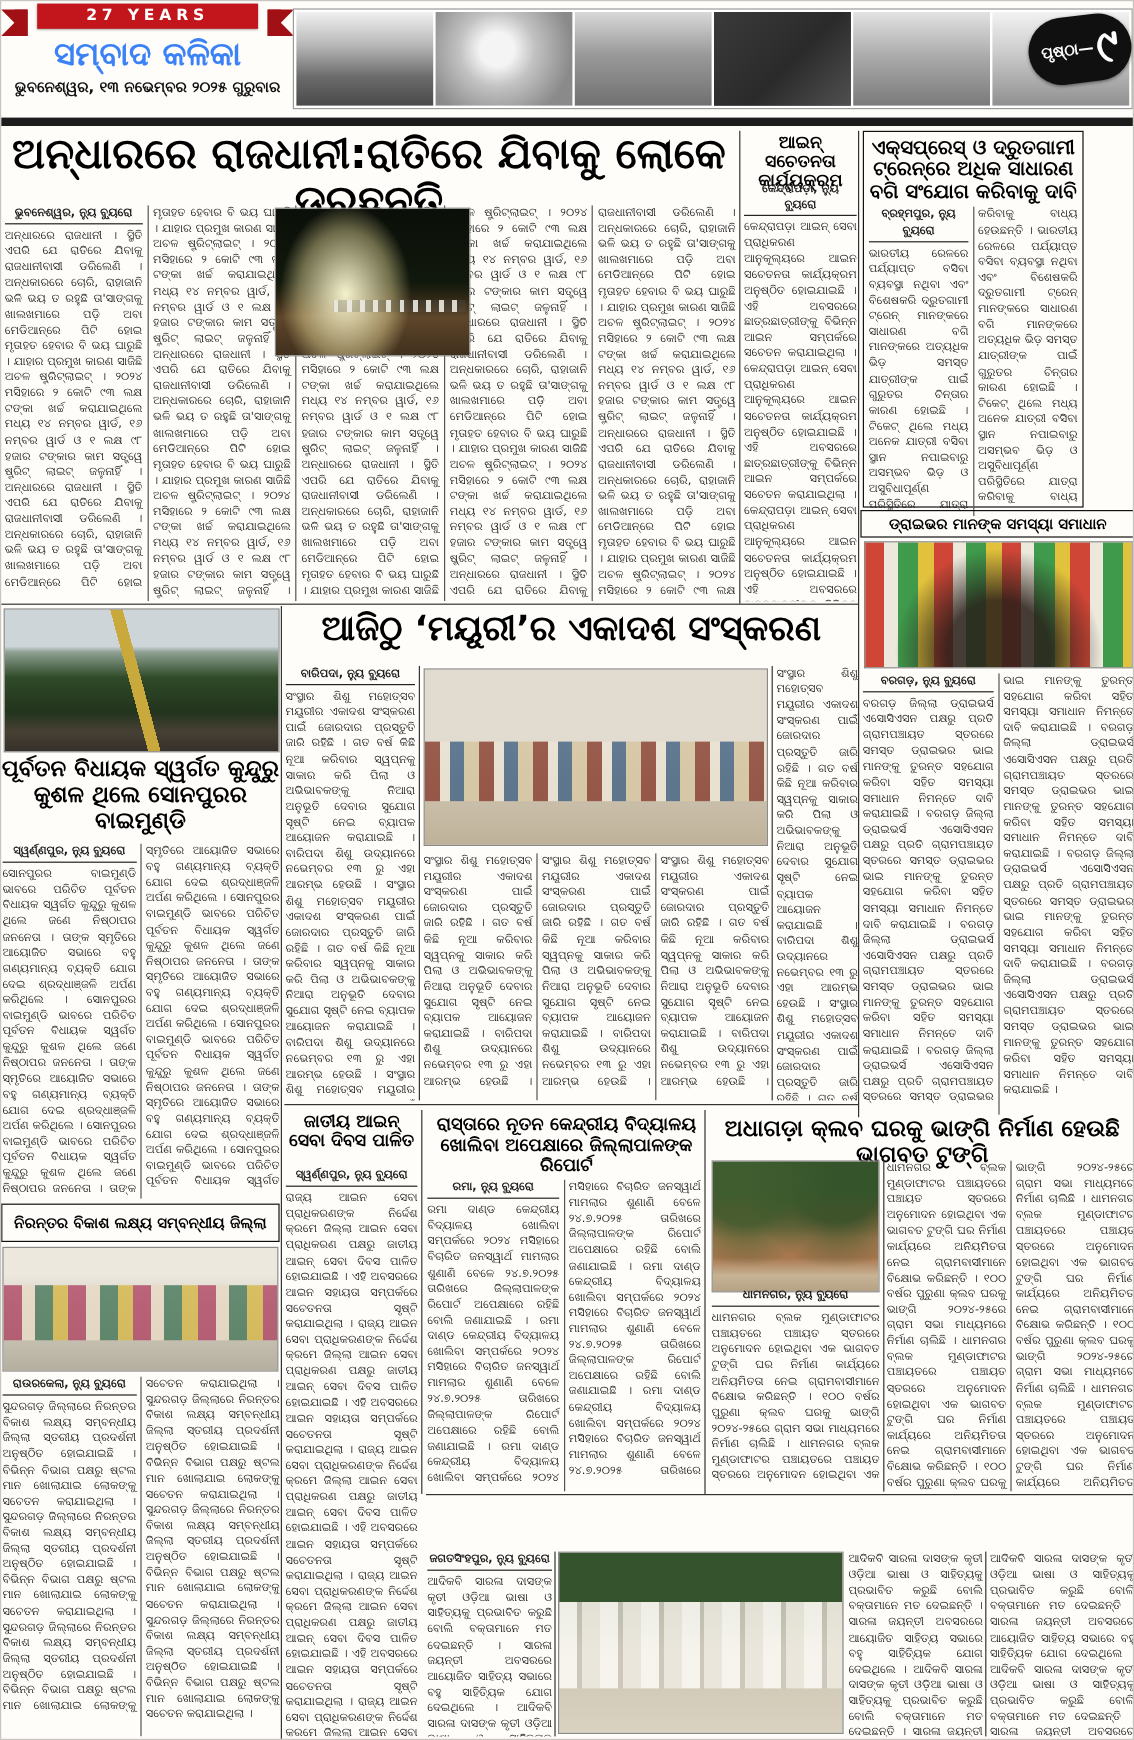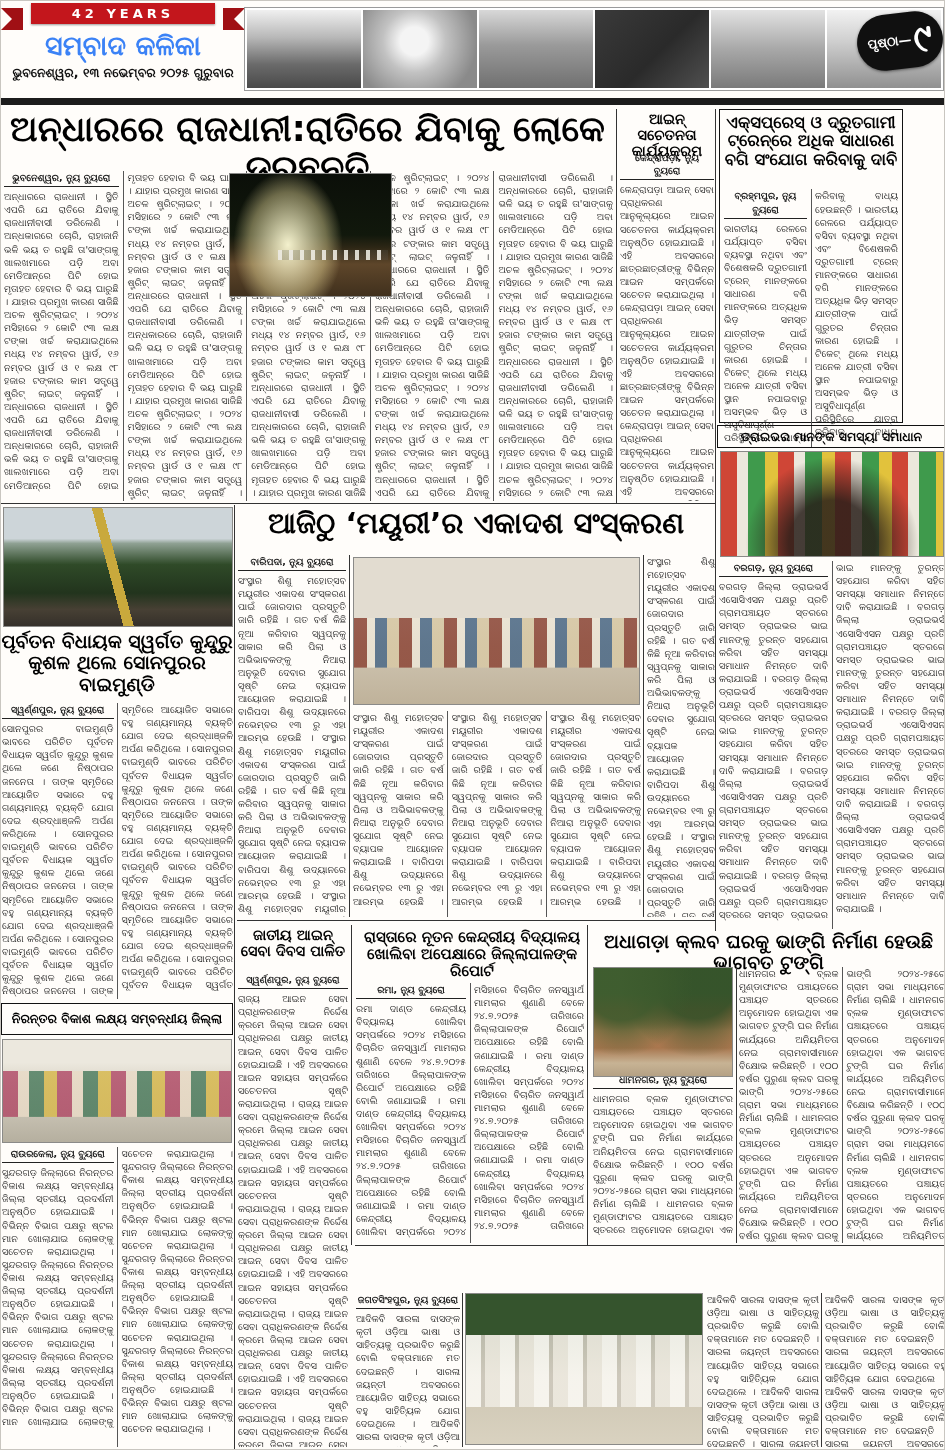--- a/index.html
+++ b/index.html
@@ -77,21 +77,21 @@
      repeating-linear-gradient(90deg,rgba(248,246,240,.95) 0 15px,rgba(205,200,188,.9) 15px 19px,rgba(236,232,222,.95) 19px 34px),
      linear-gradient(180deg,#35542d 0 30%,#6d8258 40%,#cdc5b2 55%,#d9d2c0 100%);
      background-size:100% 48%,100% 100%;background-position:0 52%,0 0;background-repeat:no-repeat;}
 </style>
 </head>
 <body>
 
 <div id="sheet">
 
   <div class="abs masthead">
-    <div class="ribbon">42 YEARS</div>
+    <div class="ribbon">27 YEARS</div>
     <div class="np-title">ସମ୍ବାଦ କଳିକା</div>
     <div class="np-date">ଭୁବନେଶ୍ୱର, ୧୩ ନଭେମ୍ବର ୨୦୨୫ ଗୁରୁବାର</div>
   </div>
 
   <div class="abs photostrip">
     <div class="seg1"></div>
     <div class="seg2"></div>
     <div class="seg3"></div>
     <div class="seg4"></div>
     <div class="seg5"></div>
@@ -117,21 +117,21 @@
   <div class="abs hl" style="left:619px;top:110px;width:94px;font-size:14.5px;">ଆଇନ୍ ସଚେତନତା କାର୍ଯ୍ୟକ୍ରମ</div>
   <div class="abs body" style="left:619px;top:150px;width:94px;height:350px;">
     <div class="dateline">କେନ୍ଦ୍ରାପଡ଼ା, ନ୍ୟୁ ବ୍ୟୁରୋ</div>
     <span>କେନ୍ଦ୍ରାପଡ଼ା ଆଇନ୍ ସେବା ପ୍ରାଧିକରଣ ଆନୁକୂଲ୍ୟରେ ଆଇନ ସଚେତନତା କାର୍ଯ୍ୟକ୍ରମ ଅନୁଷ୍ଠିତ ହୋଇଯାଇଛି । ଏହି ଅବସରରେ ଛାତ୍ରଛାତ୍ରୀଙ୍କୁ ବିଭିନ୍ନ ଆଇନ ସମ୍ପର୍କରେ ସଚେତନ କରାଯାଇଥିଲା । କେନ୍ଦ୍ରାପଡ଼ା ଆଇନ୍ ସେବା ପ୍ରାଧିକରଣ ଆନୁକୂଲ୍ୟରେ ଆଇନ ସଚେତନତା କାର୍ଯ୍ୟକ୍ରମ ଅନୁଷ୍ଠିତ ହୋଇଯାଇଛି । ଏହି ଅବସରରେ ଛାତ୍ରଛାତ୍ରୀଙ୍କୁ ବିଭିନ୍ନ ଆଇନ ସମ୍ପର୍କରେ ସଚେତନ କରାଯାଇଥିଲା । କେନ୍ଦ୍ରାପଡ଼ା ଆଇନ୍ ସେବା ପ୍ରାଧିକରଣ ଆନୁକୂଲ୍ୟରେ ଆଇନ ସଚେତନତା କାର୍ଯ୍ୟକ୍ରମ ଅନୁଷ୍ଠିତ ହୋଇଯାଇଛି । ଏହି ଅବସରରେ ଛାତ୍ରଛାତ୍ରୀଙ୍କୁ ବିଭିନ୍ନ ଆଇନ ସମ୍ପର୍କରେ ସଚେତନ କରାଯାଇଥିଲା । କେନ୍ଦ୍ରାପଡ଼ା ଆଇନ୍ ସେବା ପ୍ରାଧିକରଣ ଆନୁକୂଲ୍ୟରେ ଆଇନ ସଚେତନତା କାର୍ଯ୍ୟକ୍ରମ ଅନୁଷ୍ଠିତ ହୋଇଯାଇଛି । ଏହି ଅବସରରେ ଛାତ୍ରଛାତ୍ରୀଙ୍କୁ ବିଭିନ୍ନ ଆଇନ ସମ୍ପର୍କରେ ସଚେତନ କରାଯାଇଥିଲା । କେନ୍ଦ୍ରାପଡ଼ା ଆଇନ୍ ସେବା ପ୍ରାଧିକରଣ ଆନୁକୂଲ୍ୟରେ ଆଇନ ସଚେତନତା କାର୍ଯ୍ୟକ୍ରମ ଅନୁଷ୍ଠିତ ହୋଇଯାଇଛି । ଏହି ଅବସରରେ ଛାତ୍ରଛାତ୍ରୀଙ୍କୁ ବିଭିନ୍ନ ଆଇନ ସମ୍ପର୍କରେ ସଚେତନ କରାଯାଇଥିଲା ।</span>
   </div>
 
   <div class="abs vrule" style="left:714px;top:108px;height:822px;"></div>
 
   <div class="abs boxed" style="left:718px;top:108px;width:184px;height:314px;padding:4px;">
     <div class="hl" style="font-size:16.5px;">ଏକ୍ସପ୍ରେସ୍ ଓ ଦ୍ରୁତଗାମୀ ଟ୍ରେନ୍‌ରେ ଅଧିକ ସାଧାରଣ ବଗି ସଂଯୋଗ କରିବାକୁ ଦାବି</div>
-    <div class="body cols2" style="height:258px;margin-top:20px;">
+    <div class="body cols2" style="height:258px;margin-top:3px;">
       <div class="dateline">ବ୍ରହ୍ମପୁର, ନ୍ୟୁ ବ୍ୟୁରୋ</div>
       <span>ଭାରତୀୟ ରେଳରେ ପର୍ଯ୍ୟାପ୍ତ ବସିବା ବ୍ୟବସ୍ଥା ନଥିବା ଏବଂ ବିଶେଷକରି ଦ୍ରୁତଗାମୀ ଟ୍ରେନ୍ ମାନଙ୍କରେ ସାଧାରଣ ବଗି ମାନଙ୍କରେ ଅତ୍ୟଧିକ ଭିଡ଼ ସମସ୍ତ ଯାତ୍ରୀଙ୍କ ପାଇଁ ଗୁରୁତର ଚିନ୍ତାର କାରଣ ହୋଇଛି । ଟିକେଟ୍ ଥିଲେ ମଧ୍ୟ ଅନେକ ଯାତ୍ରୀ ବସିବା ସ୍ଥାନ ନପାଇବାରୁ ଅସମ୍ଭବ ଭିଡ଼ ଓ ଅସୁବିଧାପୂର୍ଣ୍ଣ ପରିସ୍ଥିତିରେ ଯାତ୍ରା କରିବାକୁ ବାଧ୍ୟ ହେଉଛନ୍ତି । ଭାରତୀୟ ରେଳରେ ପର୍ଯ୍ୟାପ୍ତ ବସିବା ବ୍ୟବସ୍ଥା ନଥିବା ଏବଂ ବିଶେଷକରି ଦ୍ରୁତଗାମୀ ଟ୍ରେନ୍ ମାନଙ୍କରେ ସାଧାରଣ ବଗି ମାନଙ୍କରେ ଅତ୍ୟଧିକ ଭିଡ଼ ସମସ୍ତ ଯାତ୍ରୀଙ୍କ ପାଇଁ ଗୁରୁତର ଚିନ୍ତାର କାରଣ ହୋଇଛି । ଟିକେଟ୍ ଥିଲେ ମଧ୍ୟ ଅନେକ ଯାତ୍ରୀ ବସିବା ସ୍ଥାନ ନପାଇବାରୁ ଅସମ୍ଭବ ଭିଡ଼ ଓ ଅସୁବିଧାପୂର୍ଣ୍ଣ ପରିସ୍ଥିତିରେ ଯାତ୍ରା କରିବାକୁ ବାଧ୍ୟ ହେଉଛନ୍ତି । ଭାରତୀୟ ରେଳରେ ପର୍ଯ୍ୟାପ୍ତ ବସିବା ବ୍ୟବସ୍ଥା ନଥିବା ଏବଂ ବିଶେଷକରି ଦ୍ରୁତଗାମୀ ଟ୍ରେନ୍ ମାନଙ୍କରେ ସାଧାରଣ ବଗି ମାନଙ୍କରେ ଅତ୍ୟଧିକ ଭିଡ଼ ସମସ୍ତ ଯାତ୍ରୀଙ୍କ ପାଇଁ ଗୁରୁତର ଚିନ୍ତାର କାରଣ ହୋଇଛି । ଟିକେଟ୍ ଥିଲେ ମଧ୍ୟ ଅନେକ ଯାତ୍ରୀ ବସିବା ସ୍ଥାନ ନପାଇବାରୁ ଅସମ୍ଭବ ଭିଡ଼ ଓ ଅସୁବିଧାପୂର୍ଣ୍ଣ ପରିସ୍ଥିତିରେ ଯାତ୍ରା କରିବାକୁ ବାଧ୍ୟ ହେଉଛନ୍ତି । ଭାରତୀୟ ରେଳରେ ପର୍ଯ୍ୟାପ୍ତ ବସିବା ବ୍ୟବସ୍ଥା ନଥିବା ଏବଂ ବିଶେଷକରି ଦ୍ରୁତଗାମୀ ଟ୍ରେନ୍ ମାନଙ୍କରେ ସାଧାରଣ ବଗି ମାନଙ୍କରେ ଅତ୍ୟଧିକ ଭିଡ଼ ସମସ୍ତ ଯାତ୍ରୀଙ୍କ ପାଇଁ ଗୁରୁତର ଚିନ୍ତାର କାରଣ ହୋଇଛି । ଟିକେଟ୍ ଥିଲେ ମଧ୍ୟ ଅନେକ ଯାତ୍ରୀ ବସିବା ସ୍ଥାନ ନପାଇବାରୁ ଅସମ୍ଭବ ଭିଡ଼ ଓ ଅସୁବିଧାପୂର୍ଣ୍ଣ ପରିସ୍ଥିତିରେ ଯାତ୍ରା କରିବାକୁ ବାଧ୍ୟ ହେଉଛନ୍ତି ।</span>
     </div>
   </div>
 
   <div class="abs boxed hl" style="left:716px;top:424px;width:229px;height:23px;font-size:12.5px;line-height:21px;border-width:1px;">ଡ୍ରାଇଭର ମାନଙ୍କ ସମସ୍ୟା ସମାଧାନ ନିମନ୍ତେ ଦାବି</div>
   <div class="abs photo ph-stage" style="left:719px;top:450px;width:224px;height:106px;"></div>
   <div class="abs body cols2" style="left:718px;top:560px;width:226px;height:368px;">
     <div class="dateline">ବରଗଡ଼, ନ୍ୟୁ ବ୍ୟୁରୋ</div>
     <span>ବରଗଡ଼ ଜିଲ୍ଲା ଡ୍ରାଇଭର୍ସ ଏସୋସିଏସନ ପକ୍ଷରୁ ପ୍ରତି ଗ୍ରାମପଞ୍ଚାୟତ ସ୍ତରରେ ସମସ୍ତ ଡ୍ରାଇଭର ଭାଇ ମାନଙ୍କୁ ତୁରନ୍ତ ସହଯୋଗ କରିବା ସହିତ ସମସ୍ୟା ସମାଧାନ ନିମନ୍ତେ ଦାବି କରାଯାଇଛି । ବରଗଡ଼ ଜିଲ୍ଲା ଡ୍ରାଇଭର୍ସ ଏସୋସିଏସନ ପକ୍ଷରୁ ପ୍ରତି ଗ୍ରାମପଞ୍ଚାୟତ ସ୍ତରରେ ସମସ୍ତ ଡ୍ରାଇଭର ଭାଇ ମାନଙ୍କୁ ତୁରନ୍ତ ସହଯୋଗ କରିବା ସହିତ ସମସ୍ୟା ସମାଧାନ ନିମନ୍ତେ ଦାବି କରାଯାଇଛି । ବରଗଡ଼ ଜିଲ୍ଲା ଡ୍ରାଇଭର୍ସ ଏସୋସିଏସନ ପକ୍ଷରୁ ପ୍ରତି ଗ୍ରାମପଞ୍ଚାୟତ ସ୍ତରରେ ସମସ୍ତ ଡ୍ରାଇଭର ଭାଇ ମାନଙ୍କୁ ତୁରନ୍ତ ସହଯୋଗ କରିବା ସହିତ ସମସ୍ୟା ସମାଧାନ ନିମନ୍ତେ ଦାବି କରାଯାଇଛି । ବରଗଡ଼ ଜିଲ୍ଲା ଡ୍ରାଇଭର୍ସ ଏସୋସିଏସନ ପକ୍ଷରୁ ପ୍ରତି ଗ୍ରାମପଞ୍ଚାୟତ ସ୍ତରରେ ସମସ୍ତ ଡ୍ରାଇଭର ଭାଇ ମାନଙ୍କୁ ତୁରନ୍ତ ସହଯୋଗ କରିବା ସହିତ ସମସ୍ୟା ସମାଧାନ ନିମନ୍ତେ ଦାବି କରାଯାଇଛି । ବରଗଡ଼ ଜିଲ୍ଲା ଡ୍ରାଇଭର୍ସ ଏସୋସିଏସନ ପକ୍ଷରୁ ପ୍ରତି ଗ୍ରାମପଞ୍ଚାୟତ ସ୍ତରରେ ସମସ୍ତ ଡ୍ରାଇଭର ଭାଇ ମାନଙ୍କୁ ତୁରନ୍ତ ସହଯୋଗ କରିବା ସହିତ ସମସ୍ୟା ସମାଧାନ ନିମନ୍ତେ ଦାବି କରାଯାଇଛି । ବରଗଡ଼ ଜିଲ୍ଲା ଡ୍ରାଇଭର୍ସ ଏସୋସିଏସନ ପକ୍ଷରୁ ପ୍ରତି ଗ୍ରାମପଞ୍ଚାୟତ ସ୍ତରରେ ସମସ୍ତ ଡ୍ରାଇଭର ଭାଇ ମାନଙ୍କୁ ତୁରନ୍ତ ସହଯୋଗ କରିବା ସହିତ ସମସ୍ୟା ସମାଧାନ ନିମନ୍ତେ ଦାବି କରାଯାଇଛି । ବରଗଡ଼ ଜିଲ୍ଲା ଡ୍ରାଇଭର୍ସ ଏସୋସିଏସନ ପକ୍ଷରୁ ପ୍ରତି ଗ୍ରାମପଞ୍ଚାୟତ ସ୍ତରରେ ସମସ୍ତ ଡ୍ରାଇଭର ଭାଇ ମାନଙ୍କୁ ତୁରନ୍ତ ସହଯୋଗ କରିବା ସହିତ ସମସ୍ୟା ସମାଧାନ ନିମନ୍ତେ ଦାବି କରାଯାଇଛି ।</span>

